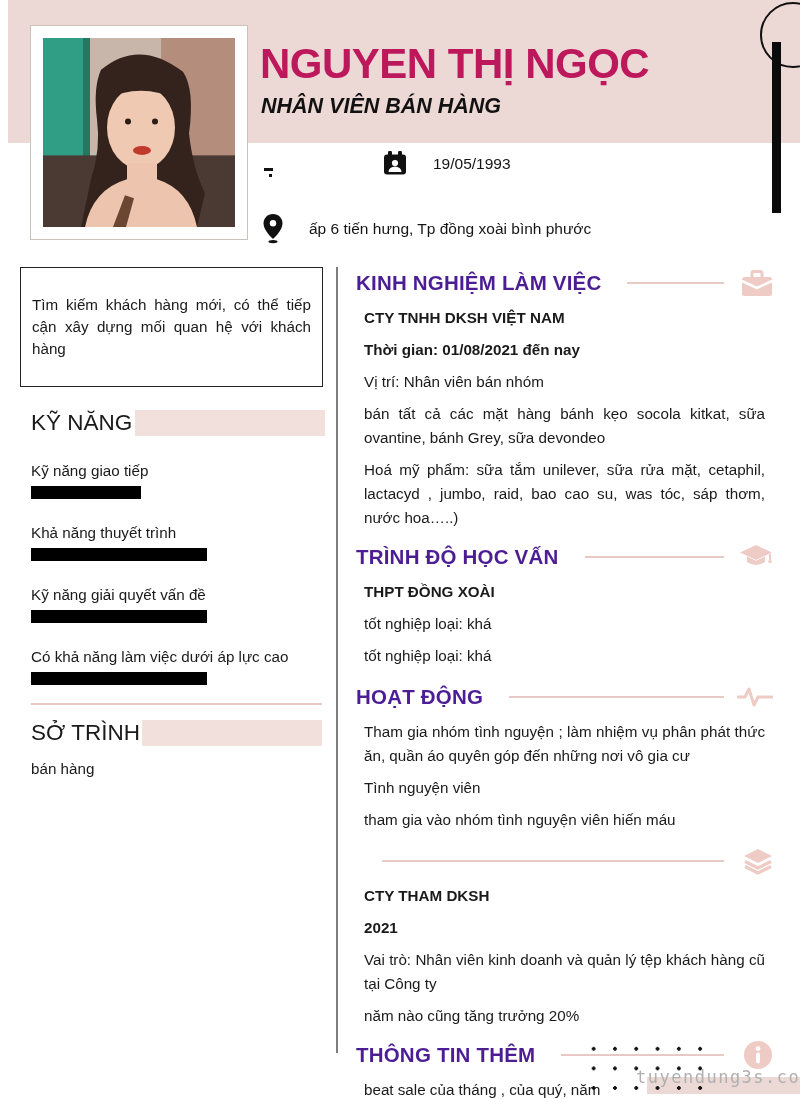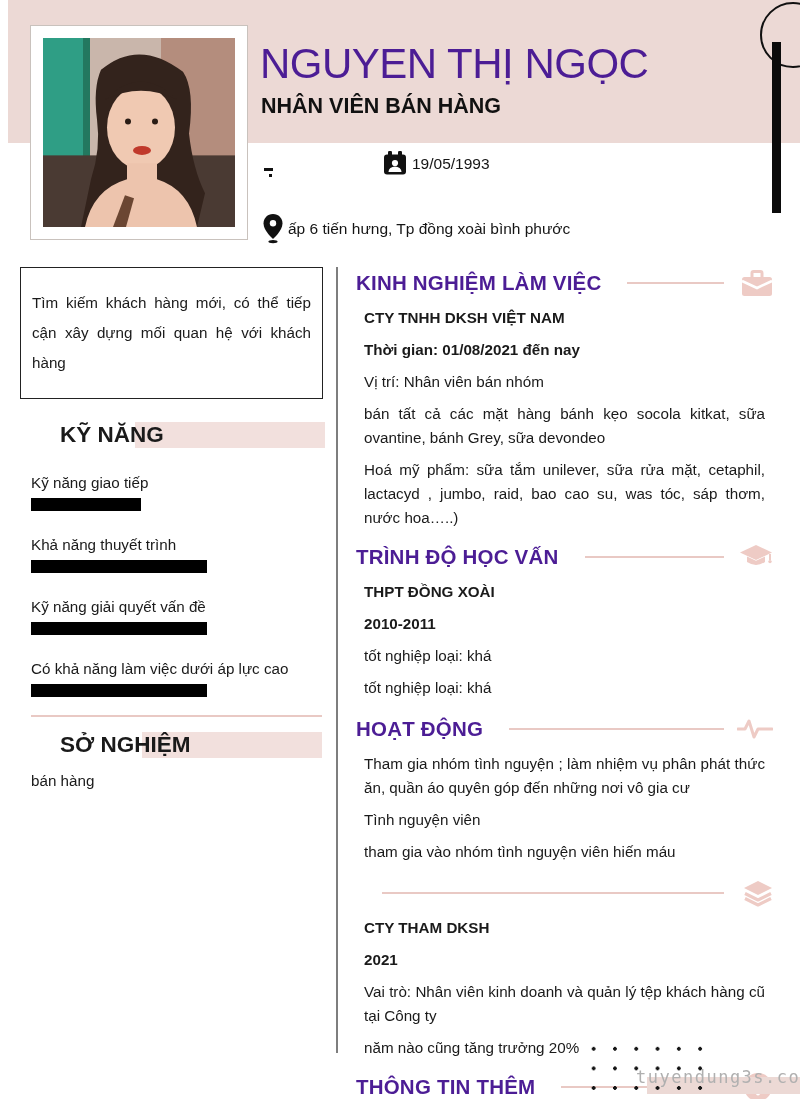--- a/index.html
+++ b/index.html
@@ -10,39 +10,39 @@
   .header-bg{position:absolute;left:8px;top:0;width:792px;height:143px;background:#ecd9d5;}
   .deco-circle{position:absolute;left:760px;top:2px;width:66px;height:66px;border:2.5px solid #111;
                border-radius:50%;box-sizing:border-box;background:transparent;}
   .deco-bar{position:absolute;left:772px;top:42px;width:9px;height:171px;background:#0b0b0b;}
 
   .photo-frame{position:absolute;left:30px;top:25px;width:218px;height:215px;background:#fff;
                border:1px solid #c9c2bd;box-sizing:border-box;padding:12px;}
   .photo-frame svg{display:block;width:100%;height:100%;}
 
   .name{position:absolute;left:260px;top:40px;margin:0;font-size:42px;line-height:48px;
-        font-weight:400;letter-spacing:-0.5px;color:#4c1d95;white-space:nowrap;text-align:center;}
-  .job{position:absolute;left:261px;top:94px;font-size:21.5px;font-weight:700;color:#111;white-space:nowrap;}
+        font-weight:700;letter-spacing:-0.5px;color:#be185d;white-space:nowrap;text-align:center;}
+  .job{position:absolute;left:261px;top:94px;font-size:21.5px;font-weight:700;color:#111;white-space:nowrap;font-style:italic;}
 
   
   .dash{position:absolute;left:264px;top:168px;width:9px;height:3px;background:#111;}
   .dash::after{content:"";position:absolute;left:5px;top:6px;width:3px;height:3px;background:#111;}
-  .contact-row{position:absolute;display:flex;align-items:center;gap:4px;font-size:15.5px;color:#151515;}
+  .contact-row{position:absolute;display:flex;align-items:center;gap:25px;font-size:15.5px;color:#151515;}
   .dob-row{left:382px;top:150px;}
   .addr-row{left:262px;top:213px;}
 
   
   .left-col{position:absolute;left:20px;top:267px;width:303px;}
-  .intro-box{border:1.5px solid #222;box-sizing:border-box;padding:20px 11px;
-             font-size:15.2px;line-height:30px;text-align:justify;}
+  .intro-box{border:1.5px solid #222;box-sizing:border-box;padding:26px 11px;
+             font-size:15.2px;line-height:22px;text-align:justify;}
   .lh-row{position:relative;height:28px;margin:22px 0 0 11px;}
   .lh-bar{position:absolute;top:1px;height:26px;background:#f2e0dd;}
   #skills-hbar{left:104px;width:190px;}
   #hobby-hbar{left:111px;width:180px;}
-  .lh-title{position:relative;font-size:22.5px;font-weight:700;line-height:28px;white-space:nowrap;margin-left:29px;}
+  .lh-title{position:relative;font-size:22.5px;font-weight:400;line-height:28px;white-space:nowrap;}
   .skill{margin:13px 0 0 11px;}
   .skill-label{font-size:15.2px;line-height:19px;margin-top:24px;}
   .skill-bar{height:13px;background:#000;margin-top:6px;}
   .pink-hr{margin:18px 0 0 11px;width:291px;height:2px;background:#e9c9c4;}
   .hobby-row{margin-top:14px;}
   .hobby-text{margin:12px 0 0 11px;font-size:15.2px;line-height:19px;}
 
   .separator{position:absolute;left:336px;top:267px;width:2px;height:786px;background:#7e7e7e;}
 
   
@@ -140,21 +140,21 @@
     </div>
     <div class="skill">
       <div class="skill-label">Có khả năng làm việc dưới áp lực cao</div>
       <div class="skill-bar" style="width: 176px;"></div>
     </div>
 
     <div class="pink-hr"></div>
 
     <div class="lh-row hobby-row">
       <div class="lh-bar" id="hobby-hbar"></div>
-      <div class="lh-title">SỞ NGHIỆM</div>
+      <div class="lh-title">SỞ TRÌNH</div>
     </div>
     <div class="hobby-text">bán hàng</div>
   </div>
 
   <div class="separator"></div>
 
   <div class="right-col">
 
     <div class="sec">
       <div class="sec-head">
@@ -185,21 +185,20 @@
           <svg width="34" height="26" viewBox="0 0 34 26">
             <path d="M17 1 L33 8.5 L17 16 L1 8.5 Z" fill="#eecbc5"></path>
             <path d="M8 12.5 v5.5 q9 5.8 18 0 v-5.5 l-9 4.2 Z" fill="#eecbc5"></path>
             <path d="M31 10 v6" stroke="#eecbc5" stroke-width="2" fill="none"></path>
             <circle cx="31" cy="17.6" r="1.7" fill="#eecbc5"></circle>
           </svg>
         </span>
       </div>
       <div class="sec-body">
         <p class="b">THPT ĐỒNG XOÀI</p>
-        <p class="b">2010-2011</p>
         <p>tốt nghiệp loại: khá</p>
         <p>tốt nghiệp loại: khá</p>
       </div>
     </div>
 
     <div class="sec m14">
       <div class="sec-head">
         <span class="sec-title">HOẠT ĐỘNG</span>
         <span class="sec-line"></span>
         <span class="sec-icon">

